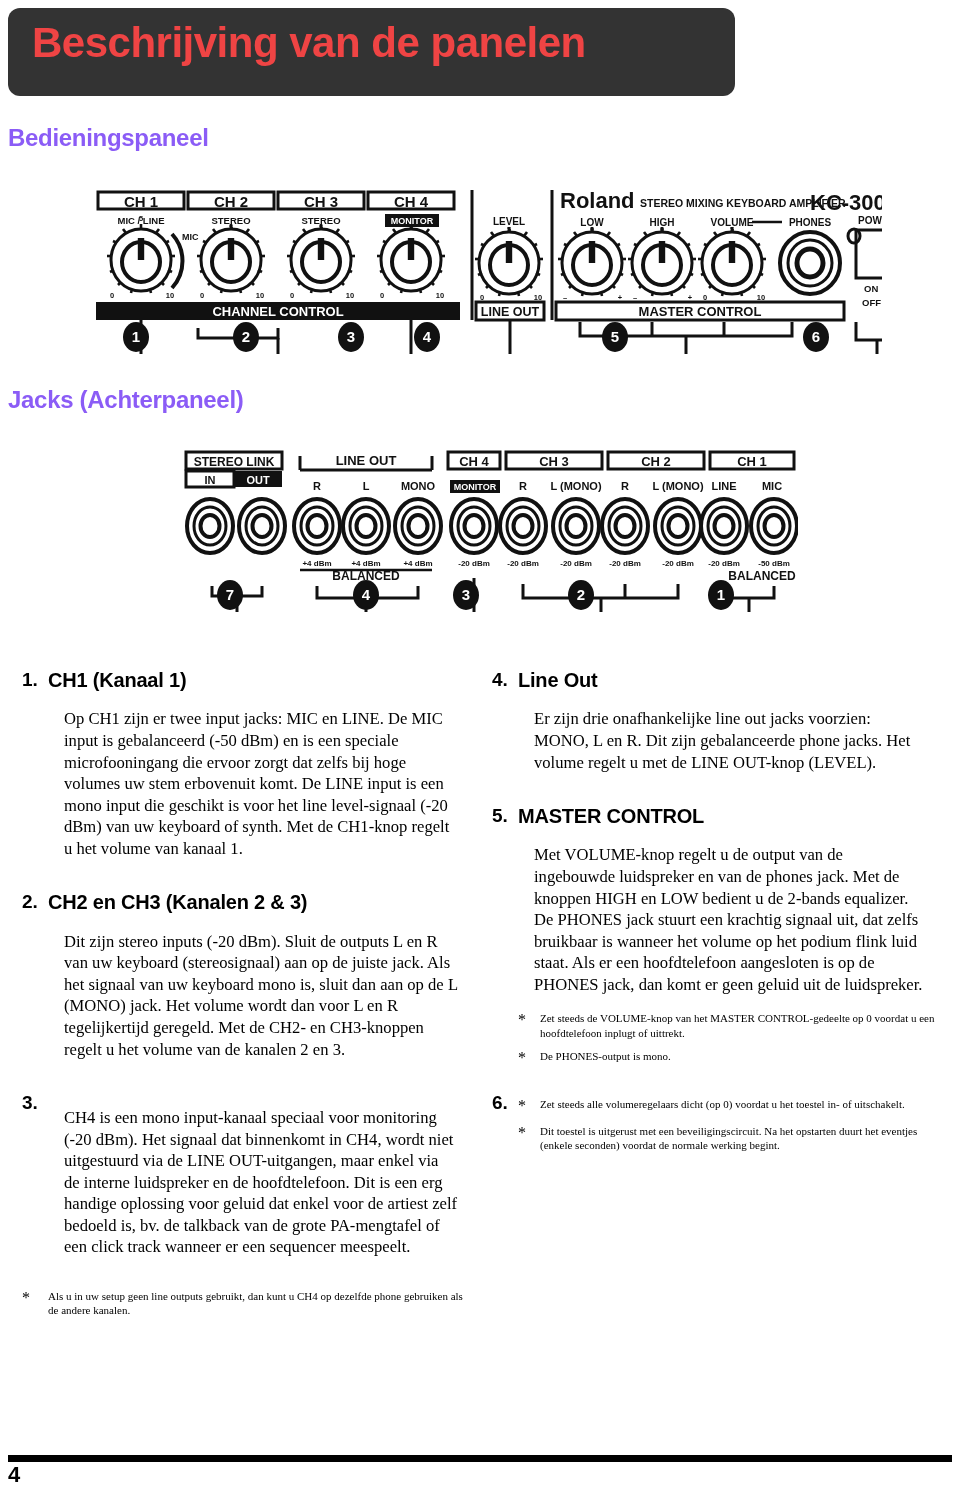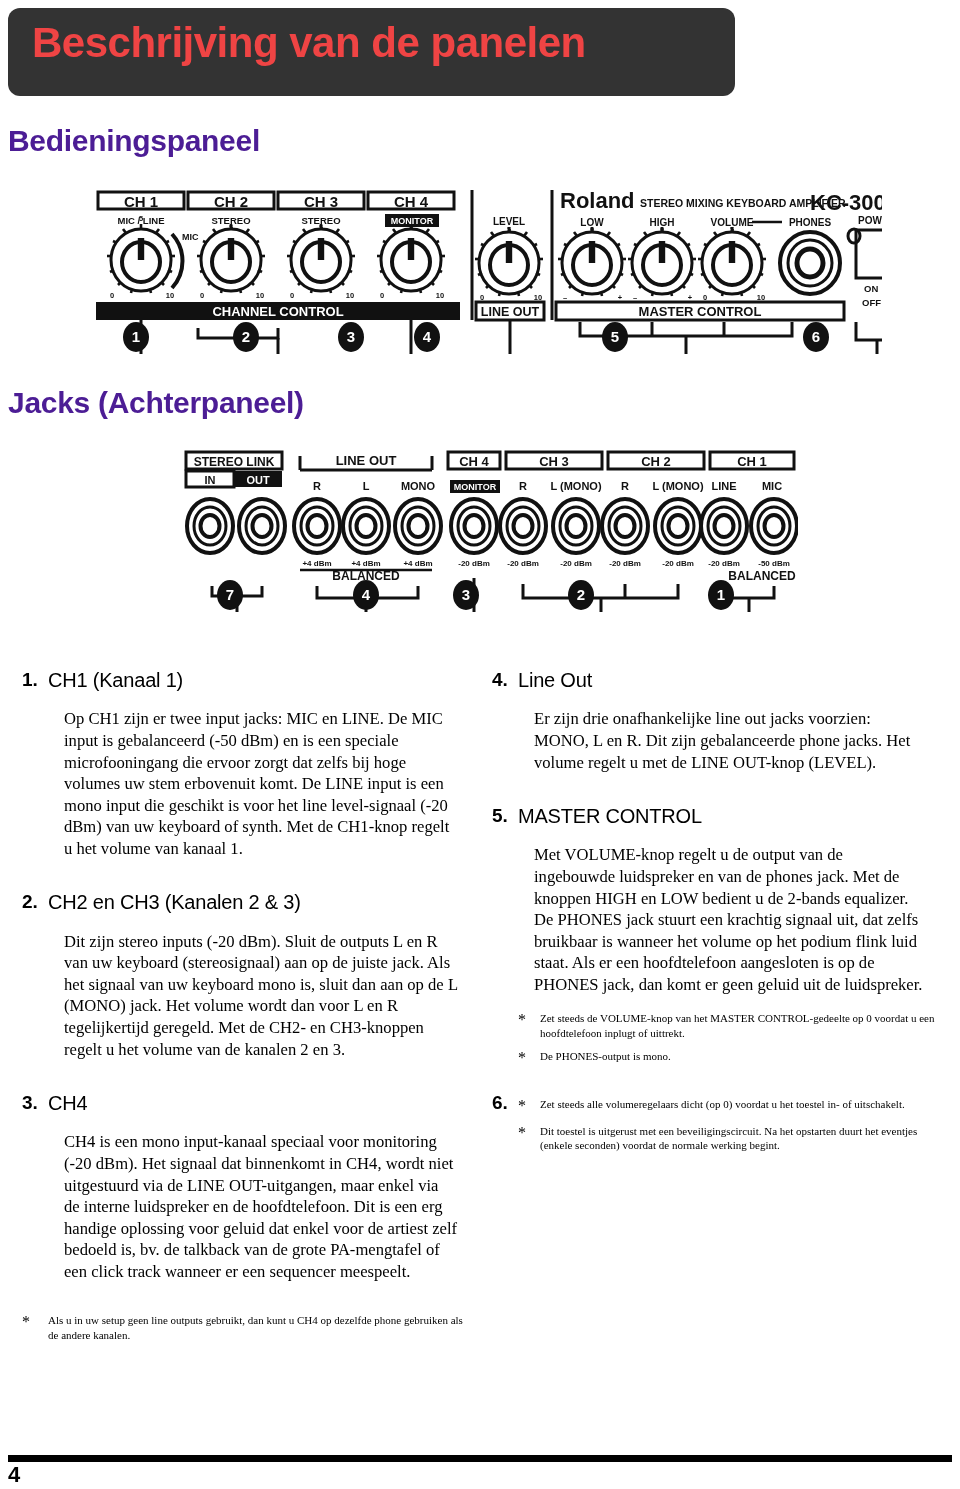--- a/index.html
+++ b/index.html
@@ -15,21 +15,21 @@
   }
   .header-title{
     position:absolute;left:32px;top:22px;
     font-family:"Liberation Sans", sans-serif;
     font-weight:bold;font-size:42px;letter-spacing:-0.5px;
     color:#ef4444;line-height:1;
   }
   .sub-heading{
     position:absolute;
     font-family:"Liberation Sans", sans-serif;
-    font-weight:bold;font-size:30px;letter-spacing:-0.3px;color:#4c1d95;
+    font-weight:bold;font-size:24px;letter-spacing:-0.3px;color:#8b5cf6;
   }
   #sub-front{left:8px;top:124px;}
   #sub-rear{left:8px;top:386px;}
 
   
   .panel-wrap{position:absolute;}
   #front-panel{left:92px;top:188px;width:790px;height:170px;}
   #rear-panel{left:178px;top:448px;width:620px;height:168px;}
   .panel-wrap svg{display:block;width:100%;height:100%;}
 
@@ -40,21 +40,21 @@
 
   .sec{display:flex;margin-bottom:15px;}
   .sec-num{
     font-family:"Liberation Sans", sans-serif;
     font-weight:bold;font-size:19px;width:26px;flex:0 0 26px;
     line-height:1.25;color:#000;
   }
   .sec-body{flex:1 1 auto;}
   .sec-head{
     font-family:"Liberation Sans", sans-serif;
-    font-weight:normal;font-size:20px;line-height:1.22;
+    font-weight:bold;font-size:20px;line-height:1.22;
     margin:0 0 2px 0;letter-spacing:-0.2px;
   }
   .sec-p{
     font-family:"Liberation Serif", serif;
     font-size:16.6px;line-height:1.30;margin:16px;
     text-align:left;
   }
   .note{display:flex;margin:6px 0 9px 0;}
   .note-star{
     width:22px;flex:0 0 22px;font-size:16px;
@@ -385,21 +385,20 @@
     <div class="sec">
       <div class="sec-num">2.</div>
       <div class="sec-body">
         <div class="sec-head">CH2 en CH3 (Kanalen 2 &amp; 3)</div>
         <p class="sec-p">Dit zijn stereo inputs (-20 dBm). Sluit de outputs L en R van uw keyboard (stereosignaal) aan op de juiste jack. Als het signaal van uw keyboard mono is, sluit dan aan op de L (MONO) jack. Het volume wordt dan voor L en R tegelijkertijd geregeld. Met de CH2- en CH3-knoppen regelt u het volume van de kanalen 2 en 3.</p>
       </div>
     </div>
     <div class="sec">
       <div class="sec-num">3.</div>
       <div class="sec-body">
-        <div class="sec-head">CH4</div>
         <p class="sec-p">CH4 is een mono input-kanaal speciaal voor monitoring (-20 dBm). Het signaal dat binnenkomt in CH4, wordt niet uitgestuurd via de LINE OUT-uitgangen, maar enkel via de interne luidspreker en de hoofdtelefoon. Dit is een erg handige oplossing voor geluid dat enkel voor de artiest zelf bedoeld is, bv. de talkback van de grote PA-mengtafel of een click track wanneer er een sequencer meespeelt.</p>
       </div>
     </div>
     <div class="note">
       <div class="note-star">*</div>
       <div class="note-text">Als u in uw setup geen line outputs gebruikt, dan kunt u CH4 op dezelfde phone gebruiken als de andere kanalen.</div>
     </div>
   </div>
 <div class="col" id="col-right">
     <div class="sec">

